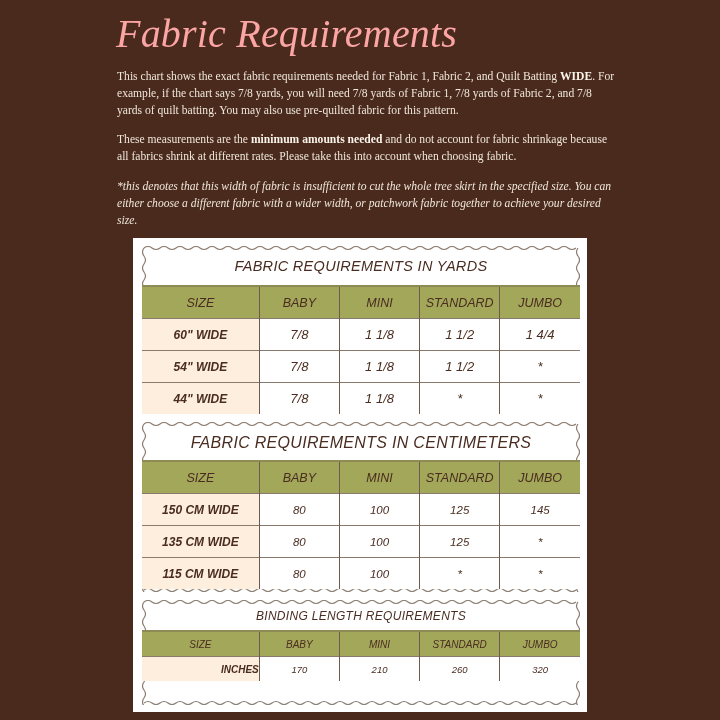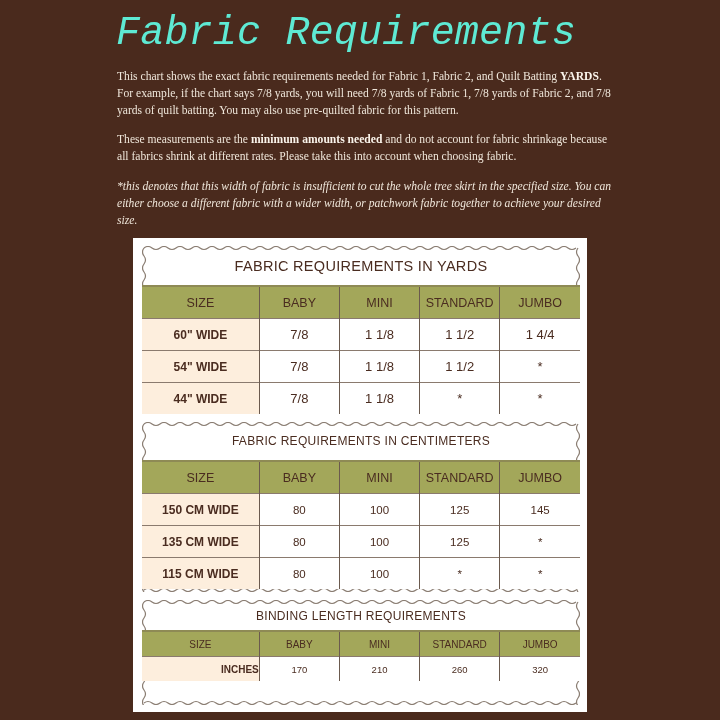--- a/index.html
+++ b/index.html
@@ -5,24 +5,24 @@
     html, body { margin: 0; padding: 0; }
     body {
       width: 720px; height: 720px; overflow: hidden;
       background: #4a2a1d;
       position: relative;
       font-family: "Liberation Serif", serif;
       color: #f3ece2;
     }
     .title {
       position: absolute; left: 116px; top: 10px;
-      font-family: Liberation Mono, monospace;
+      font-family: Liberation Serif, serif;
       font-style: italic;
       font-size: 40px;
-      color: #5eead4;
+      color: #fca5a5;
       letter-spacing: 0.2px;
       line-height: 48px;
     }
     .para {
       position: absolute; left: 117px; width: 500px;
       font-size: 11.6px; line-height: 17px;
       color: #efe6da;
     }
     .para b { font-weight: bold; color: #fbf5ec; }
     .p1 { top: 68px; }
@@ -31,20 +31,21 @@
 
     .panel {
       position: absolute; left: 133px; top: 238px;
       width: 454px; height: 474px;
       background: #ffffff;
     }
     .box {
       position: absolute; left: 8px; width: 438px;
       background: #ffffff;
       border: 1.5px dashed transparent;
+      font-style: italic;
     }
     .wave {
       position: absolute; left: 0; top: 0; width: 100%; height: 100%;
       pointer-events: none;
     }
     .box-title {
       position: absolute; left: 0; width: 100%;
       text-align: center;
       font-family: "Liberation Sans", sans-serif;
       color: #4a2c20;
@@ -78,40 +79,40 @@
     
     .b1 { top: 7px; height: 166px; }
     .b1 .box-title { top: 12px; font-size: 14.5px; }
     .b1 table.grid { top: 39px; }
     .b1 th { height: 31px; font-size: 12.5px; }
     .b1 td { height: 31px; font-size: 13px; }
     .b1 td.rowhead { font-size: 12px; }
 
     
     .b2 { top: 183px; height: 170px; }
-    .b2 .box-title { top: 12px; font-size: 12px; }
+    .b2 .box-title { top: 12px; font-size: 16px; }
     .b2 table.grid { top: 38px; }
     .b2 th { height: 31px; font-size: 12.5px; }
     .b2 td { height: 31px; font-size: 11.5px; }
     .b2 td.rowhead { font-size: 12px; }
 
     
     .b3 { top: 361px; height: 105px; }
     .b3 .box-title { top: 9px; font-size: 12px; }
     .b3 table.grid { top: 30px; }
     .b3 th { height: 24px; font-size: 10px; }
     .b3 td { height: 24px; font-size: 9.5px; }
     .b3 td.rowhead { font-size: 10px; text-align: right; }
   </style>
 </head>
 <body>
 
 <div class="title">Fabric Requirements</div>
 
-<div class="para p1"><span>This chart shows the exact fabric requirements needed for Fabric 1, Fabric 2, and Quilt Batting </span><b>YARDS</b><span>. For example, if the chart says 7/8 yards, you will need 7/8 yards of Fabric 1, 7/8 yards of Fabric 2, and 7/8 yards of quilt batting. You may also use pre-quilted fabric for this pattern.</span></div>
+<div class="para p1"><span>This chart shows the exact fabric requirements needed for Fabric 1, Fabric 2, and Quilt Batting </span><b>WIDE</b><span>. For example, if the chart says 7/8 yards, you will need 7/8 yards of Fabric 1, 7/8 yards of Fabric 2, and 7/8 yards of quilt batting. You may also use pre-quilted fabric for this pattern.</span></div>
 
 <div class="para p2"><span>These measurements are the </span><b>minimum amounts needed</b><span> and do not account for fabric shrinkage because all fabrics shrink at different rates. Please take this into account when choosing fabric.</span></div>
 
 <div class="para p3">*this denotes that this width of fabric is insufficient to cut the whole tree skirt in the specified size. You can either choose a different fabric with a wider width, or patchwork fabric together to achieve your desired size.</div>
 
 <div class="panel">
 
   <div class="box b1">
     <svg class="wave" width="438" height="166" viewBox="0 0 438 166" preserveAspectRatio="none">
       <path d="M2,2 q4,-3 8,0 t8,0 t8,0 t8,0 t8,0 t8,0 t8,0 t8,0 t8,0 t8,0 t8,0 t8,0 t8,0 t8,0 t8,0 t8,0 t8,0 t8,0 t8,0 t8,0 t8,0 t8,0 t8,0 t8,0 t8,0 t8,0 t8,0 t8,0 t8,0 t8,0 t8,0 t8,0 t8,0 t8,0 t8,0 t8,0 t8,0 t8,0 t8,0 t8,0 t8,0 t8,0 t8,0 t8,0 t8,0 t8,0 t8,0 t8,0 t8,0 t8,0 t8,0 t8,0 t8,0 t8,0" fill="none" stroke="#8a7d72" stroke-width="1.2"></path>

